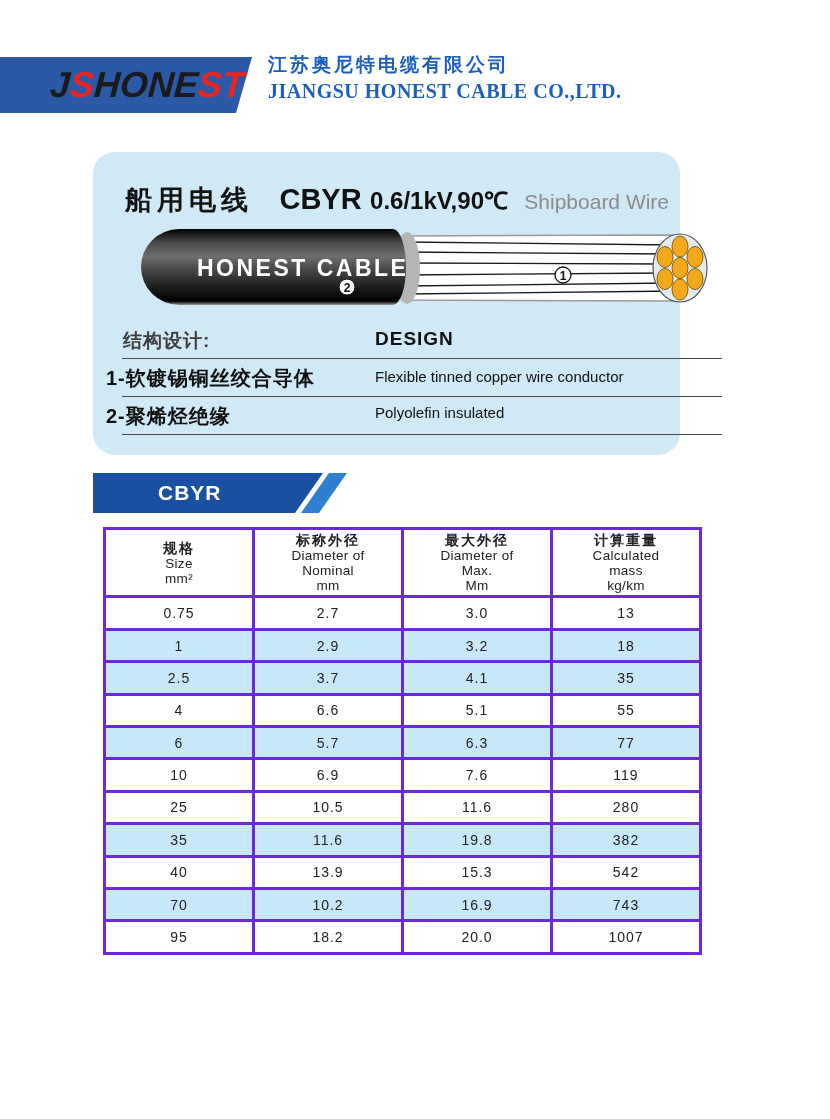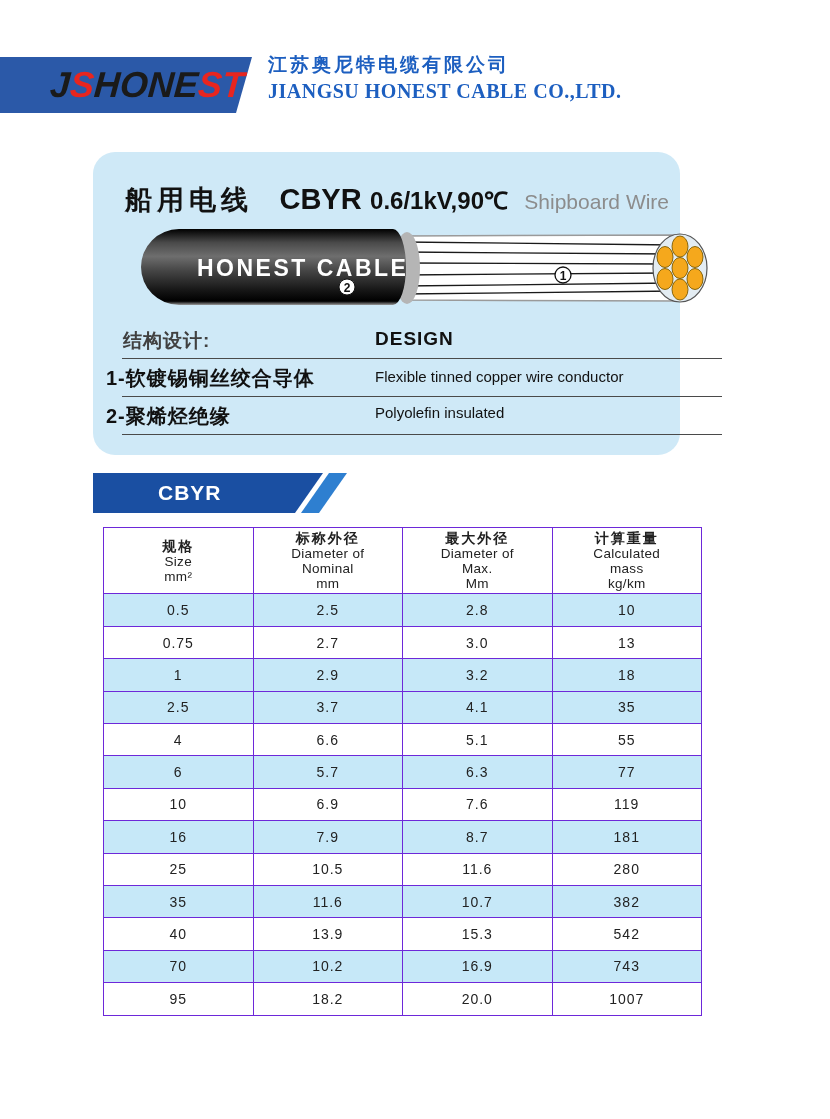--- a/index.html
+++ b/index.html
@@ -69,21 +69,21 @@
     background:#2e7fd0;
     clip-path:polygon(28px 0, 100% 0, calc(100% - 28px) 100%, 0 100%);
   }
 
   
   .spec-table {
     position:absolute; left:103px; top:527px; width:599px;
     border-collapse:collapse; table-layout:fixed;
   }
   .spec-table th, .spec-table td {
-    border:1px solid #6d28d9; text-align:center; vertical-align:middle;
+    border:3px solid #6d28d9; text-align:center; vertical-align:middle;
     color:#222;
   }
   .spec-table th { height:60px; background:#fff; font-weight:normal; padding:2px 0; }
   .spec-table td { height:32.4px; font-size:14px; letter-spacing:1px; }
   .spec-table tr.alt td { background:#c6e8f8; }
   .h-cn { font-size:14px; font-weight:bold; letter-spacing:2px; line-height:1.15; }
   .h-en { font-size:13.5px; line-height:1.12; letter-spacing:0.3px; }
 </style>
 </head>
 <body>
@@ -196,26 +196,20 @@
       </th>
       <th>
         <div class="h-cn">计算重量</div>
         <div class="h-en">Calculated</div>
         <div class="h-en">mass</div>
         <div class="h-en">kg/km</div>
       </th>
     </tr>
   </thead>
   <tbody>
-      <tr class="alt">
-        <td>0.5</td>
-        <td>2.5</td>
-        <td>2.8</td>
-        <td>10</td>
-      </tr>
       <tr>
         <td>0.75</td>
         <td>2.7</td>
         <td>3.0</td>
         <td>13</td>
       </tr>
       <tr class="alt">
         <td>1</td>
         <td>2.9</td>
         <td>3.2</td>
@@ -238,36 +232,30 @@
         <td>5.7</td>
         <td>6.3</td>
         <td>77</td>
       </tr>
       <tr>
         <td>10</td>
         <td>6.9</td>
         <td>7.6</td>
         <td>119</td>
       </tr>
-      <tr class="alt">
-        <td>16</td>
-        <td>7.9</td>
-        <td>8.7</td>
-        <td>181</td>
-      </tr>
       <tr>
         <td>25</td>
         <td>10.5</td>
         <td>11.6</td>
         <td>280</td>
       </tr>
       <tr class="alt">
         <td>35</td>
         <td>11.6</td>
-        <td>10.7</td>
+        <td>19.8</td>
         <td>382</td>
       </tr>
       <tr>
         <td>40</td>
         <td>13.9</td>
         <td>15.3</td>
         <td>542</td>
       </tr>
       <tr class="alt">
         <td>70</td>

